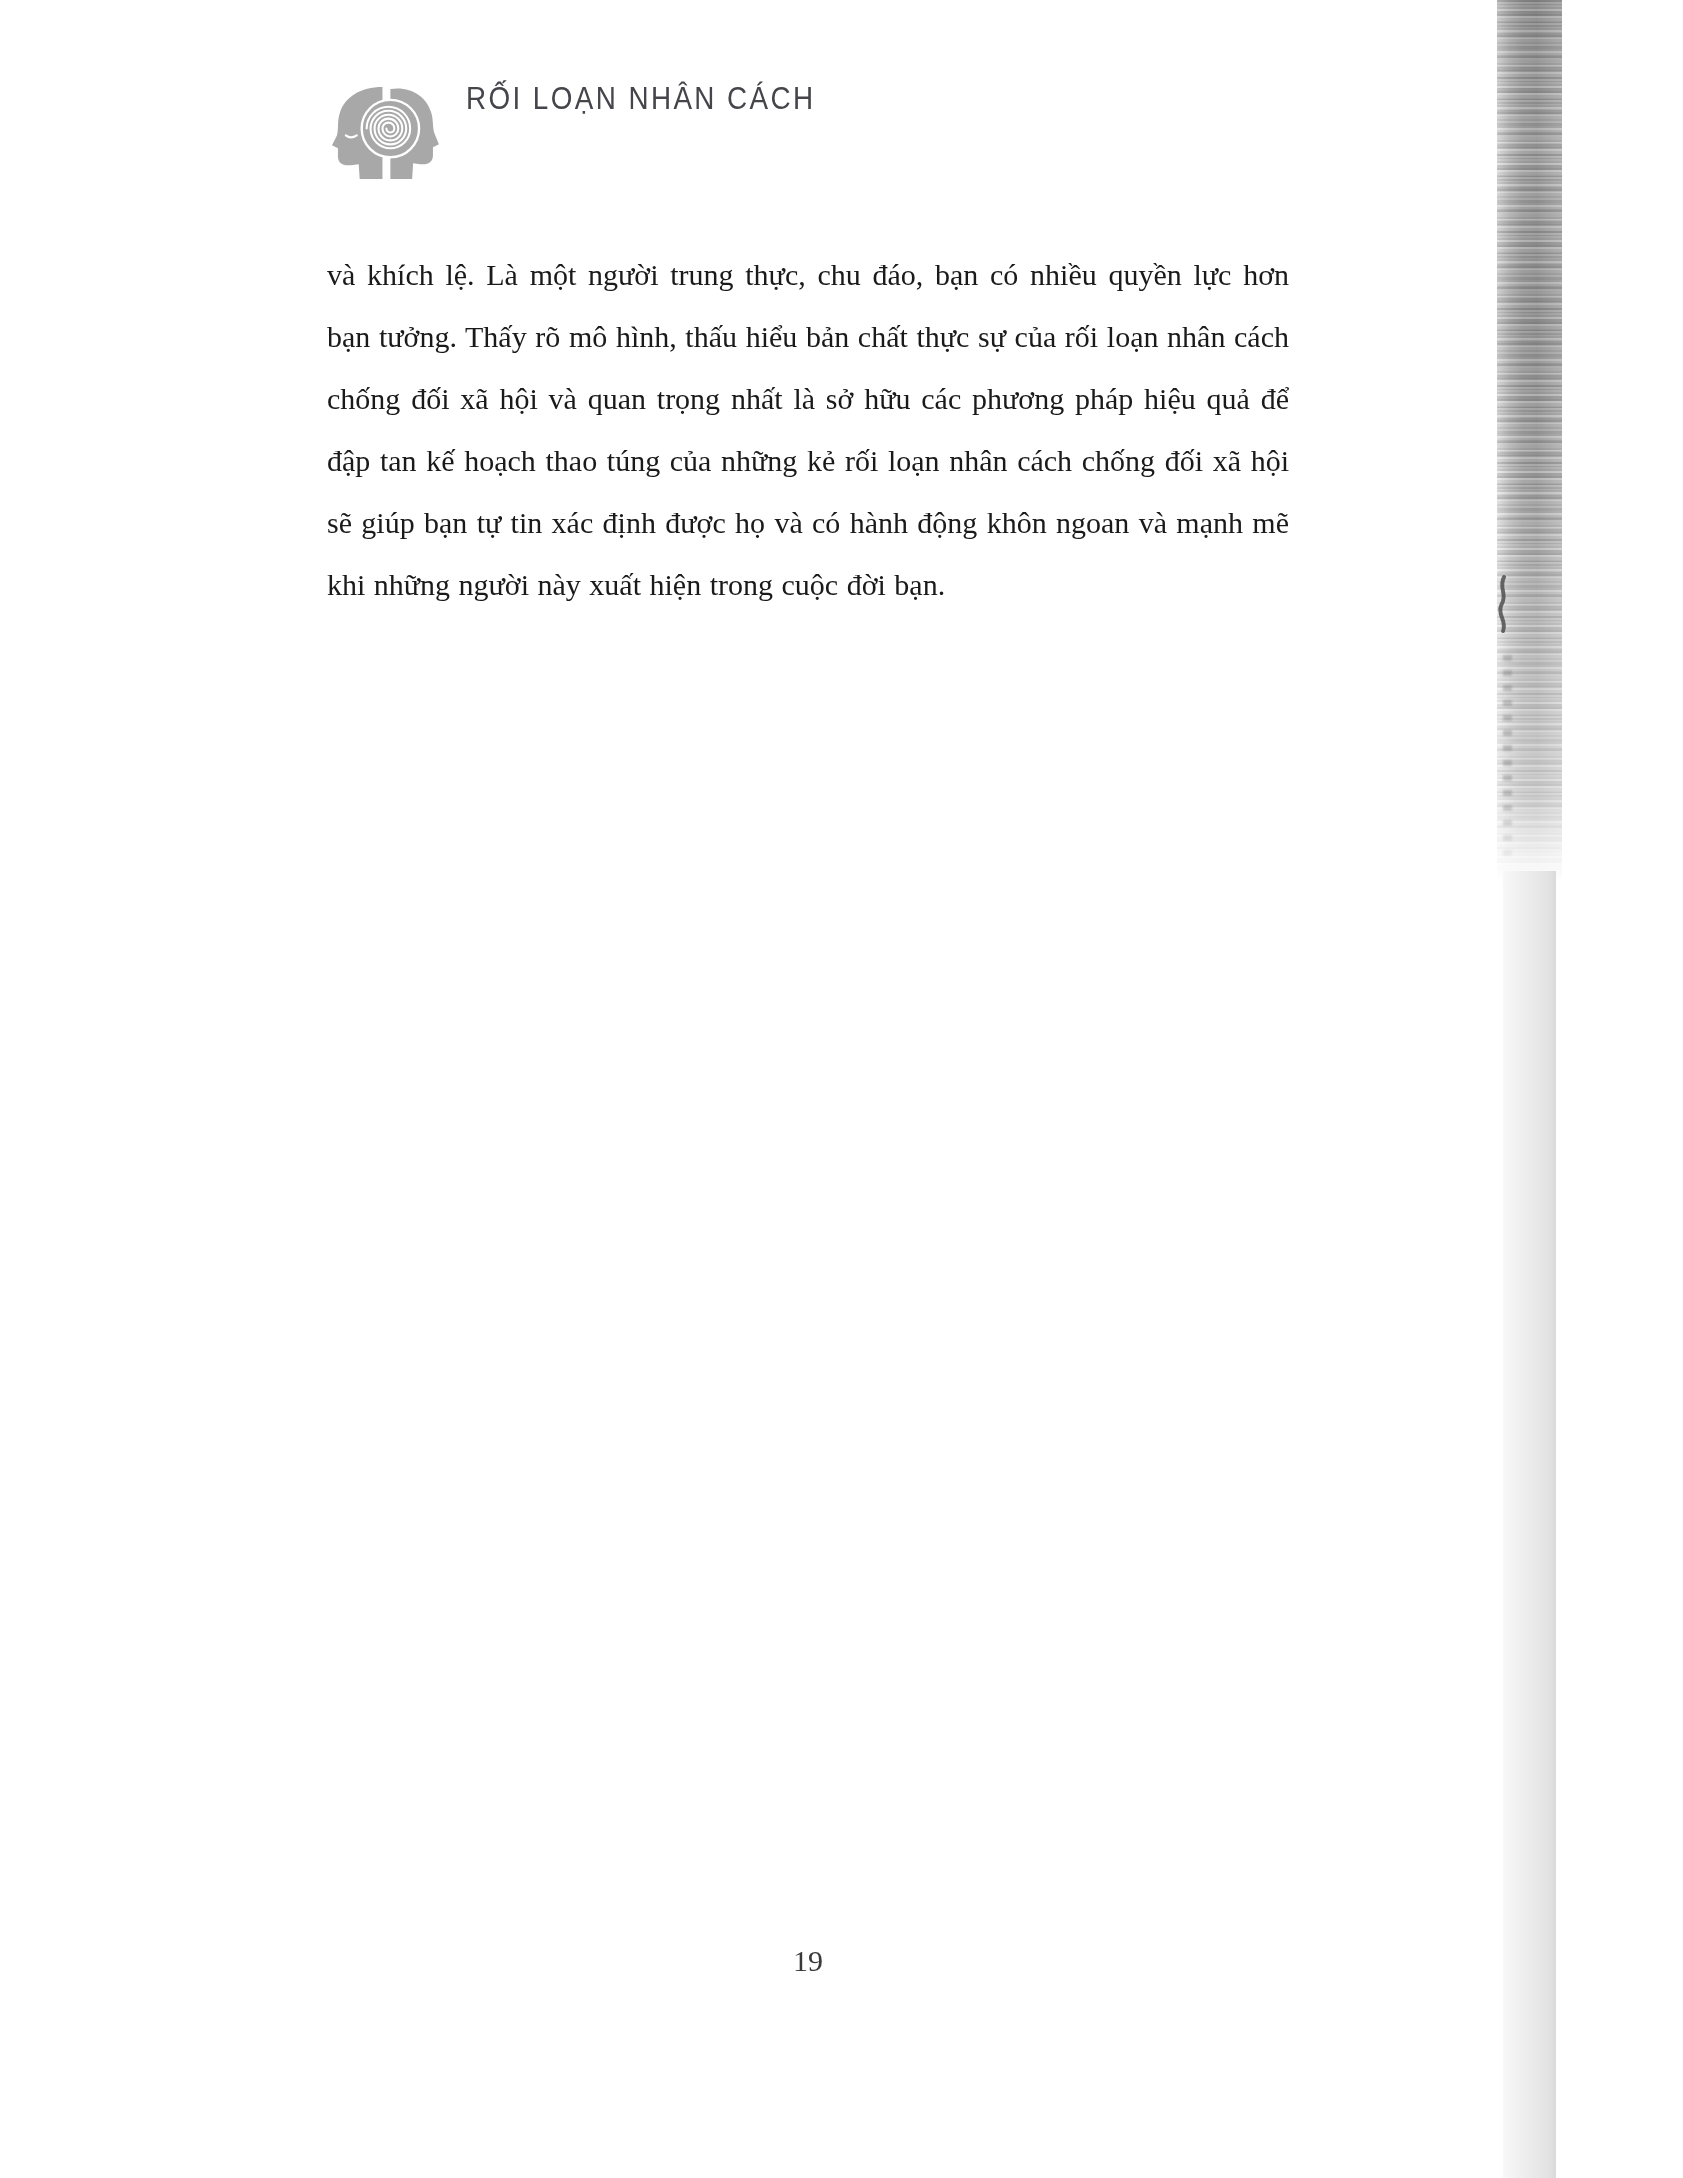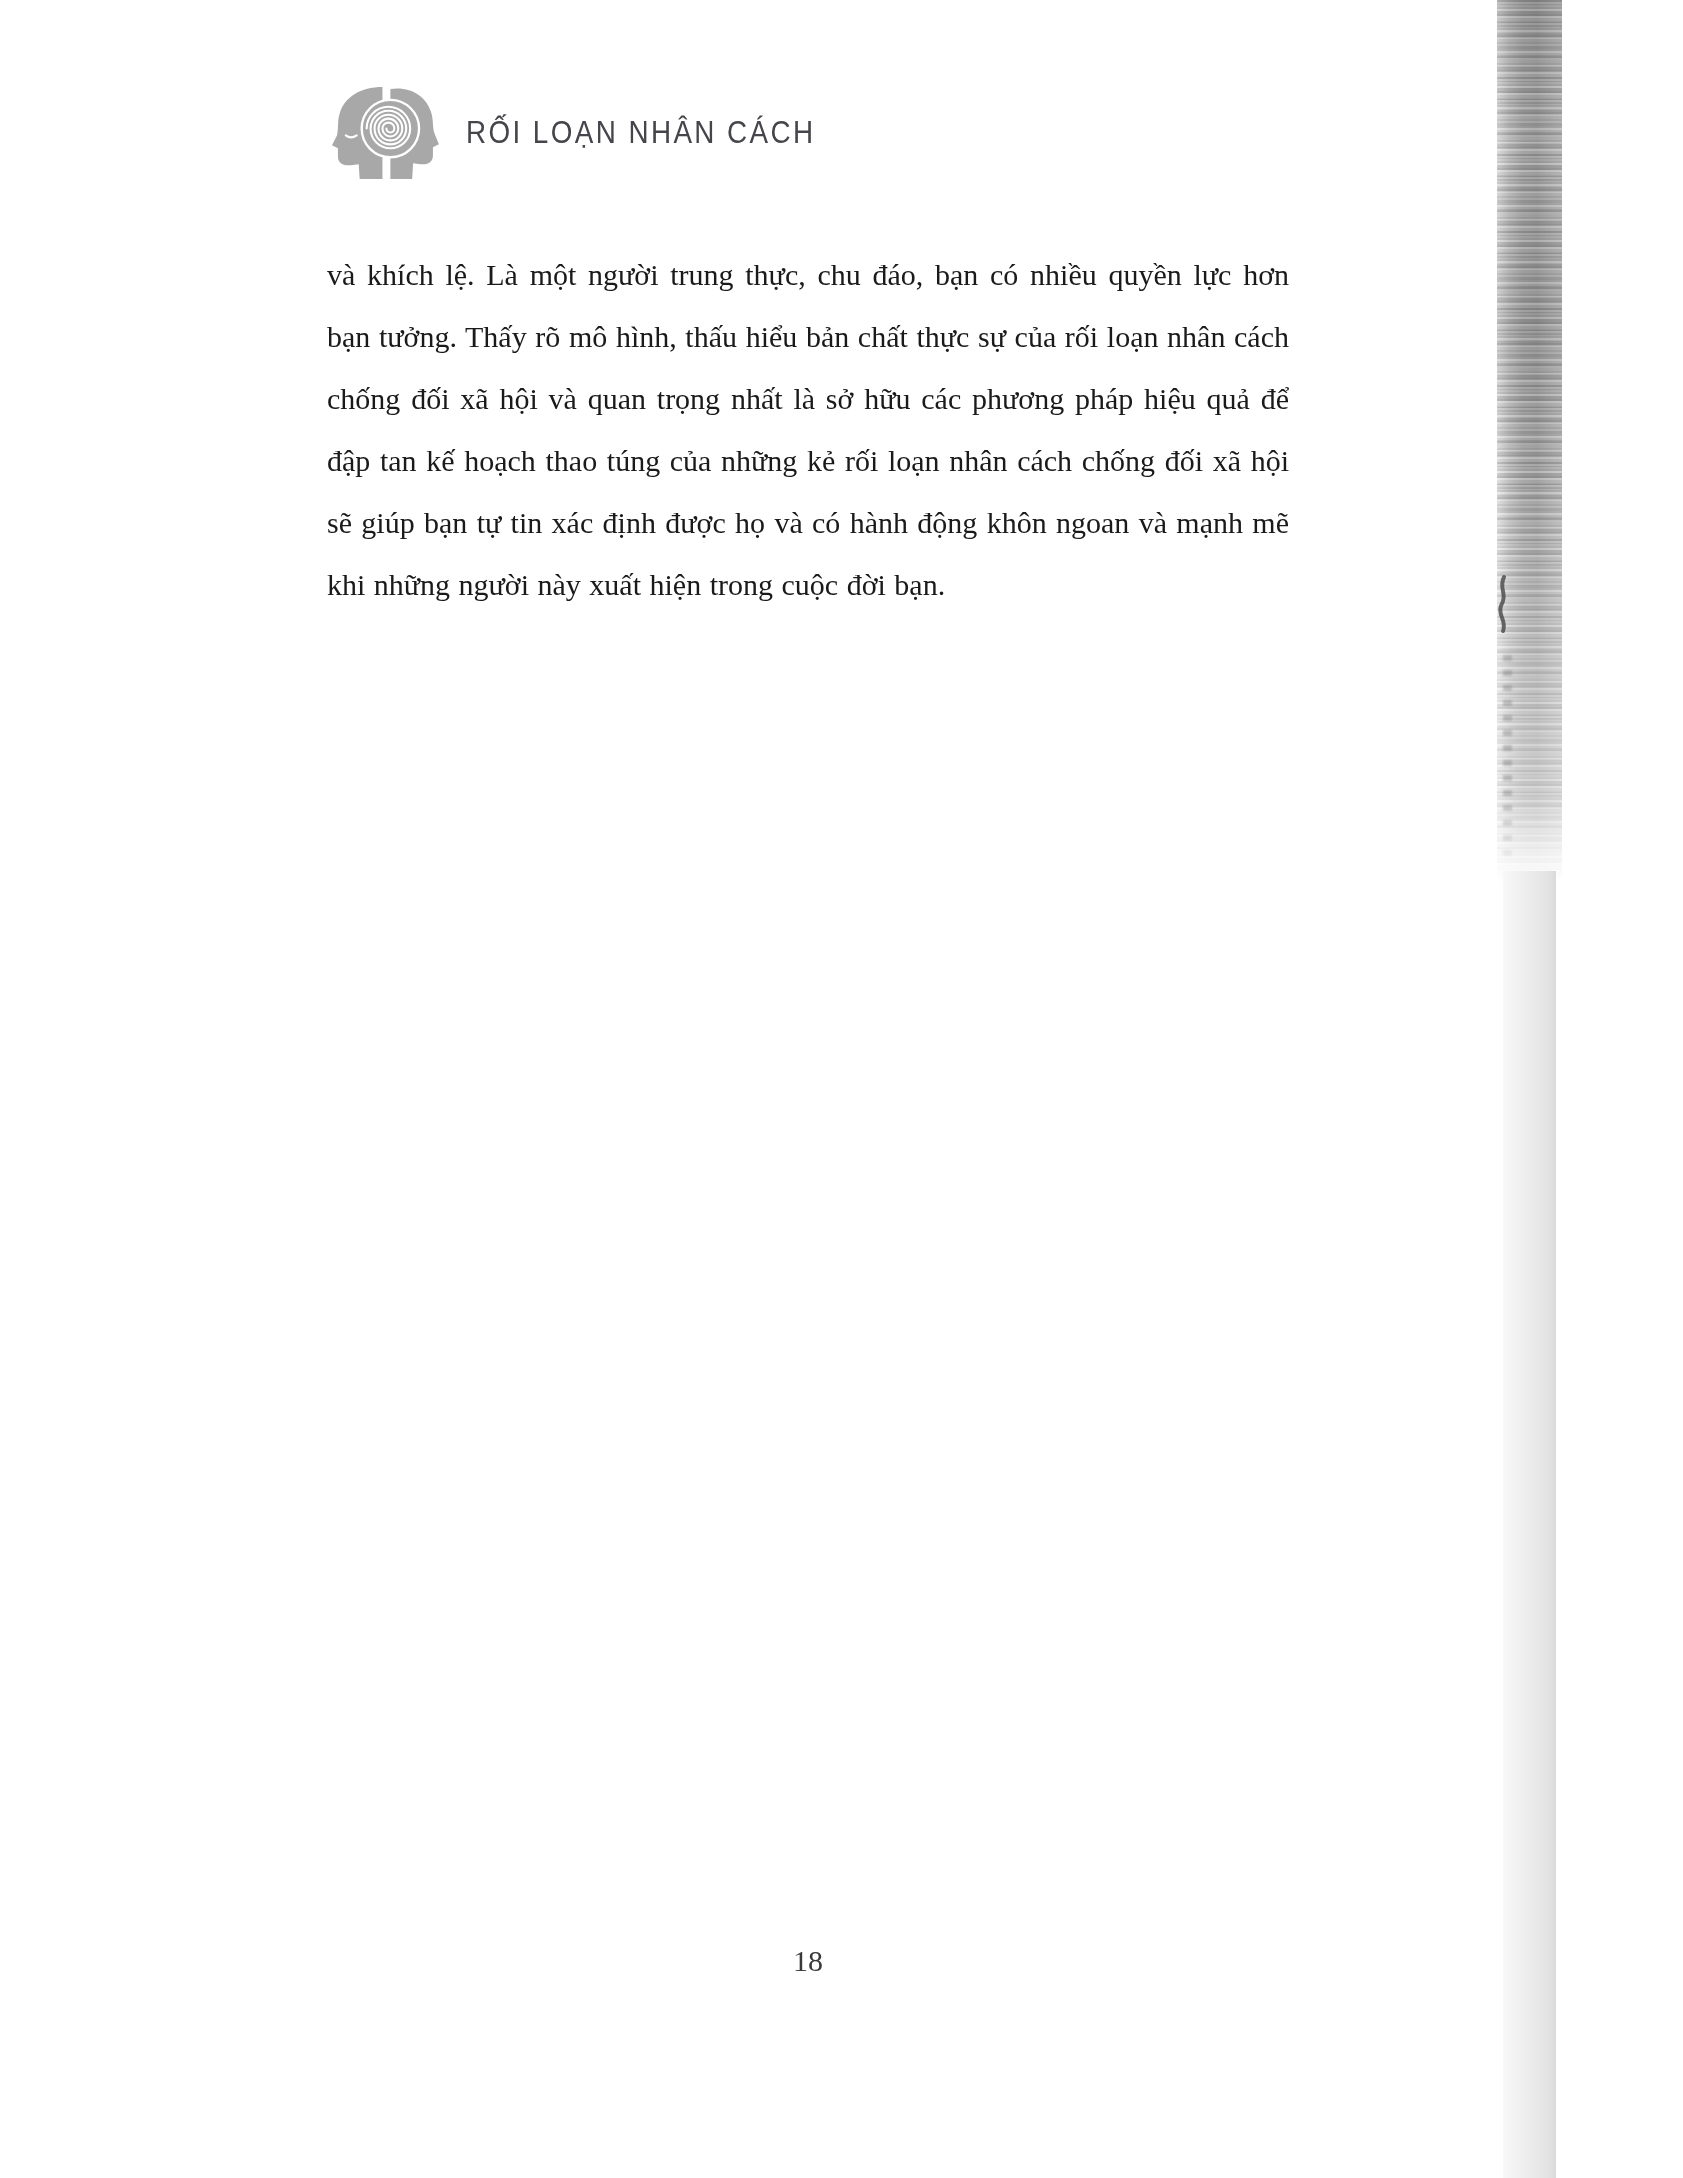--- a/index.html
+++ b/index.html
@@ -8,21 +8,21 @@
     width: 1683px; height: 2178px;
     position: relative;
     font-family: "Liberation Serif", "DejaVu Serif", serif;
     overflow: hidden;
   }
   .page { position: absolute; inset: 0; background: #ffffff; }
 
   
   .header {
     position: absolute; left: 315px; top: 83px;
-    display: flex; align-items: center;
+    display: flex; 
   }
   .logo-icon { width: 127px; height: 97px; display: block; }
   .header-title {
     font-family: "Liberation Sans", "DejaVu Sans", sans-serif;
     font-size: 29px;
     letter-spacing: 2.5px;
     color: #45454b;
     margin-left: 24px;
     margin-top: 2px;
     transform: scale(0.96, 1.1);
@@ -132,17 +132,17 @@
 
   <div class="edge-strip"></div>
   <svg class="edge-scribble" viewBox="0 0 26 62" xmlns="http://www.w3.org/2000/svg" aria-hidden="true">
     <path d="M9 3 C3 14 13 20 6 32 C2 42 12 47 8 58" fill="none" stroke="#3c3c3c" stroke-width="4" stroke-linecap="round" opacity="0.75"></path>
   </svg>
   <div class="edge-faint-marks"></div>
   <div class="edge-fade"></div>
   <div class="edge-strip-lower"></div>
 
   <footer>
-    <div class="page-number">18</div>
+    <div class="page-number">19</div>
   </footer>
 
 </div>
 
 
 </body></html>

